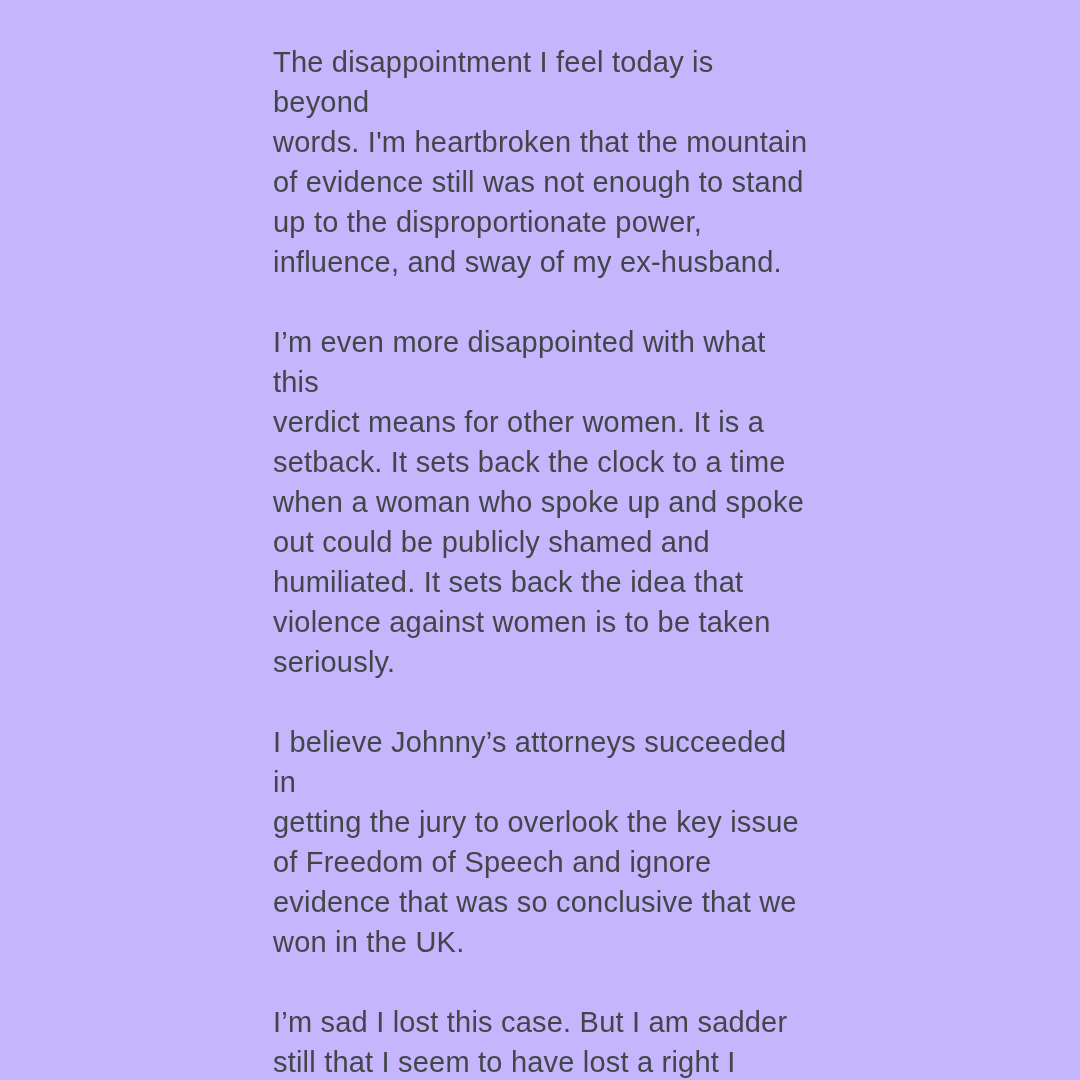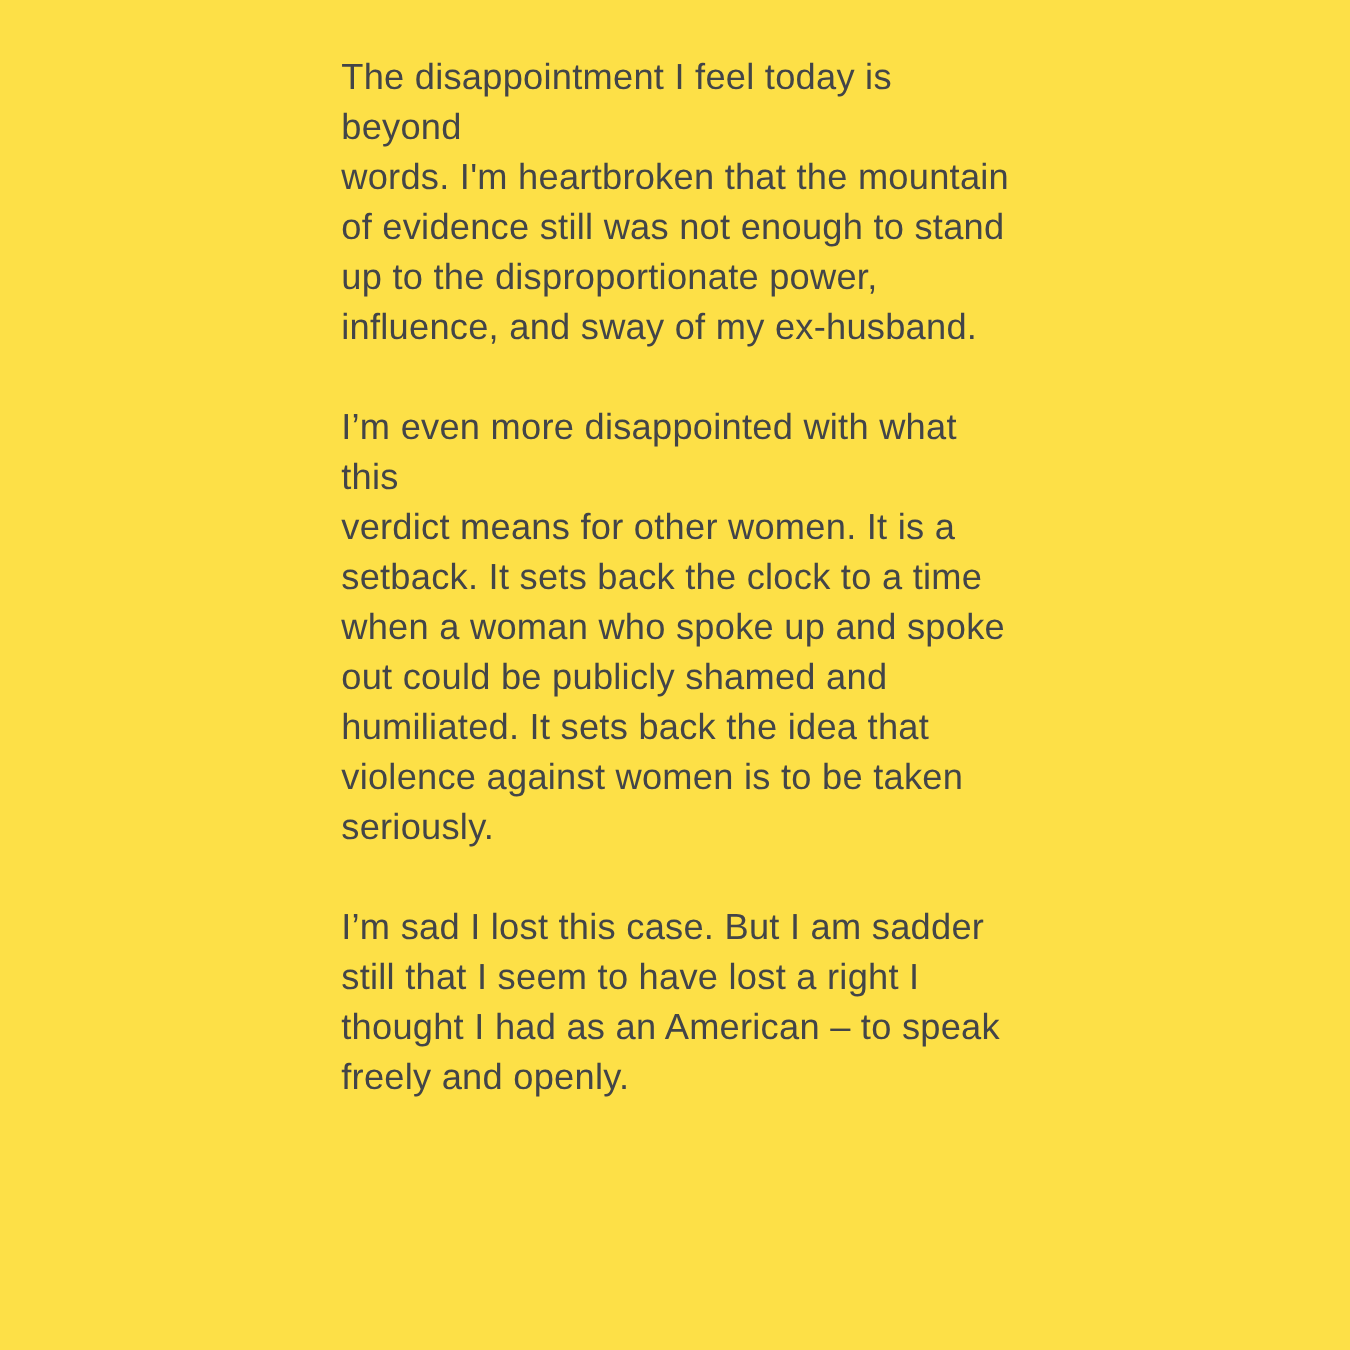--- a/index.html
+++ b/index.html
@@ -11,21 +11,21 @@
     width: 1080px;
     height: 1080px;
     overflow: hidden;
     font-family: "Liberation Sans", "DejaVu Sans", sans-serif;
   }
   .statement-card {
     box-sizing: border-box;
     width: 1080px;
     height: 1080px;
     padding-top: 42px;
-    background: #fde047;
+    background: #c4b5fd;
   }
   .statement-body {
     width: 540px;
     margin: 0 auto;
     margin-left: 273px; 
   }
   .statement-paragraph {
     margin: 0 0 40px 0;
     font-size: 29px;
     line-height: 40px;
@@ -49,18 +49,23 @@
 up to the disproportionate power,
 influence, and sway of my ex-husband.</p>
     <p class="statement-paragraph">I’m even more disappointed with what this
 verdict means for other women. It is a
 setback. It sets back the clock to a time
 when a woman who spoke up and spoke
 out could be publicly shamed and
 humiliated. It sets back the idea that
 violence against women is to be taken
 seriously.</p>
+    <p class="statement-paragraph">I believe Johnny’s attorneys succeeded in
+getting the jury to overlook the key issue
+of Freedom of Speech and ignore
+evidence that was so conclusive that we
+won in the UK.</p>
     <p class="statement-paragraph">I’m sad I lost this case. But I am sadder
 still that I seem to have lost a right I
 thought I had as an American – to speak
 freely and openly.</p>
   </div>
 </div>
 
 </body></html>

